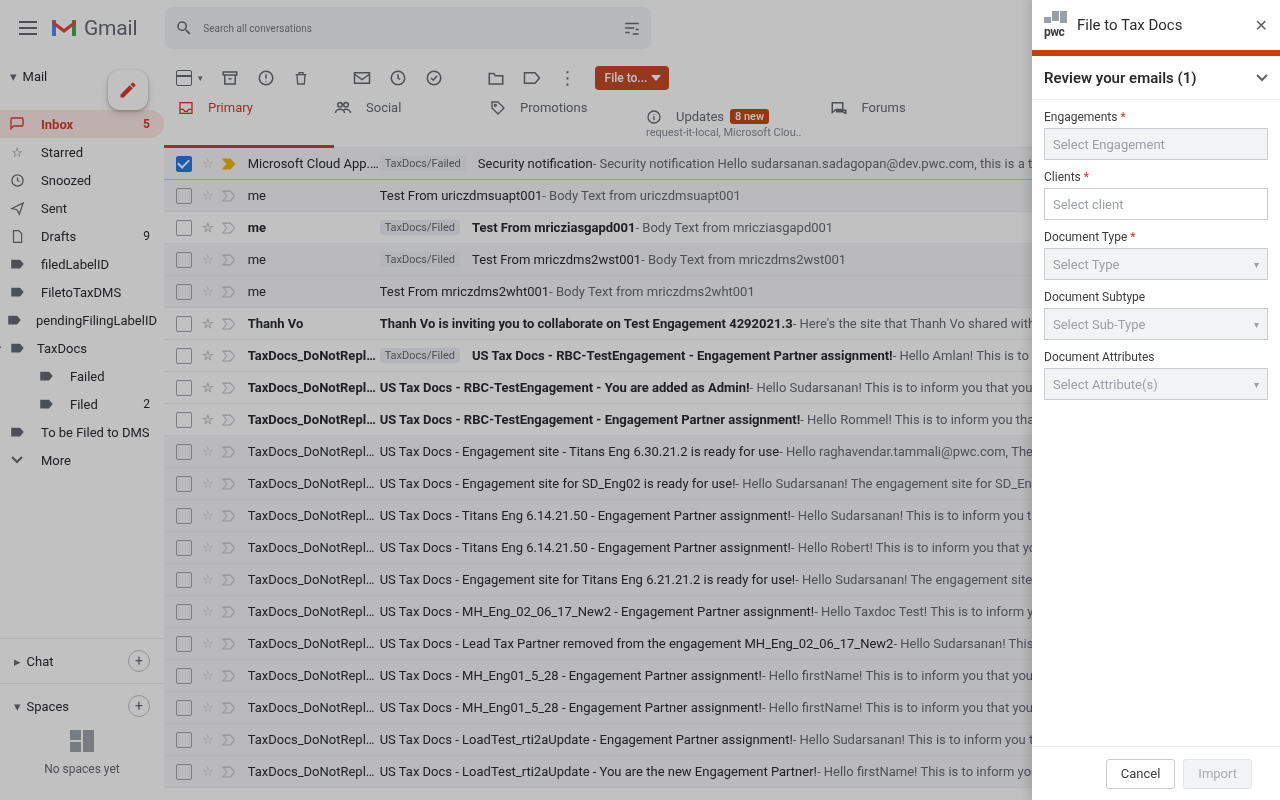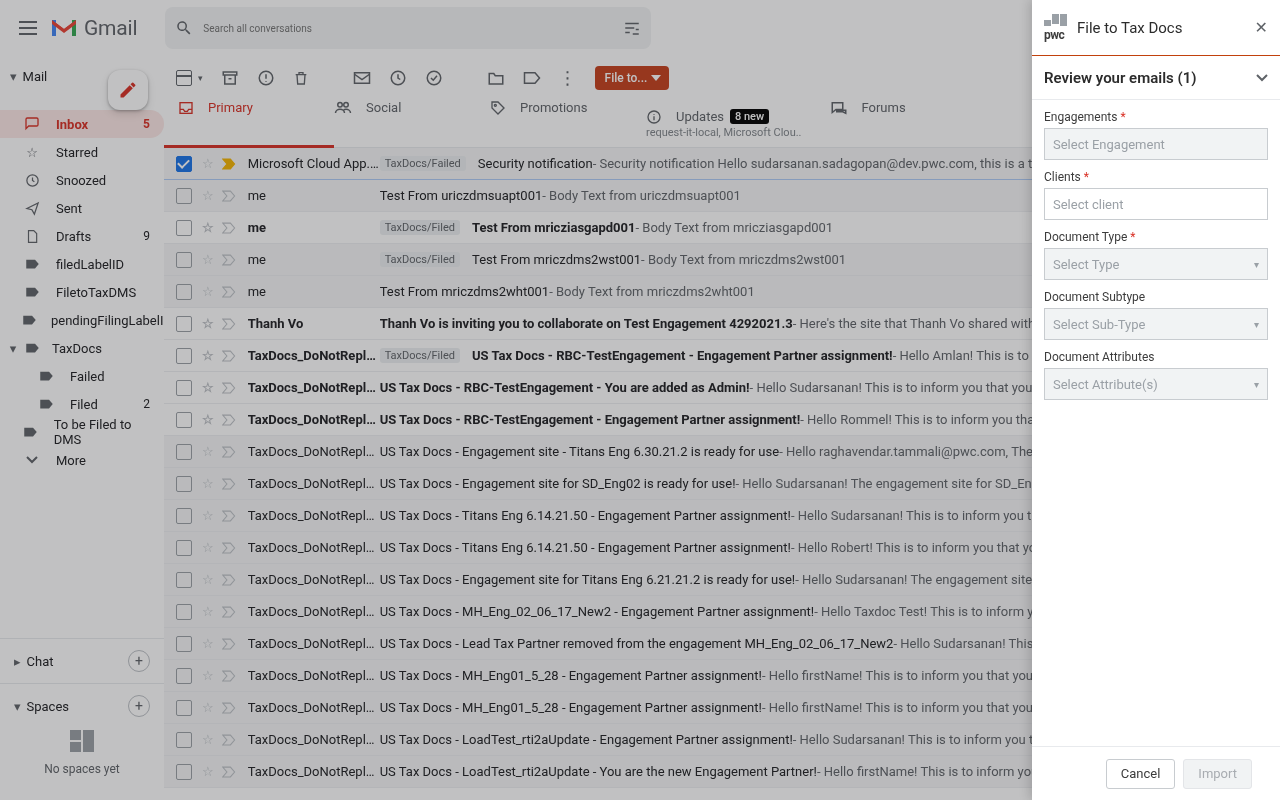--- a/index.html
+++ b/index.html
@@ -16,21 +16,21 @@
   .tune-icon { margin-left: auto; }
   .status { margin-left: auto; display: flex; align-items: center; margin-right: 6px; }
   .status-dot { width: 8px; height: 8px; background: #0f9d58; border-radius: 50%; margin-right: 4px; }
 
   
   .sidebar { position: absolute; top: 56px; left: 0; width: 164px; bottom: 0; display: flex; flex-direction: column; }
   .compose { position: absolute; right: 16px; top: 14px; width: 40px; height: 40px; border-radius: 12px; background: #fff; box-shadow: 0 1px 3px rgba(0,0,0,0.3),0 4px 8px rgba(0,0,0,0.12); display: flex; align-items: center; justify-content: center; }
   .nav { margin-top: 8px; }
   .mail-header { display: flex; align-items: center; height: 24px; padding-left: 10px; color: #202124; font-size: 13px; }
   .mail-header .tri { margin-right: 6px; color: #5f6368; }
-  .folder { display: flex; align-items: center; height: 28px; padding-left: 22px; padding-right: 14px; color: #202124; font-size: 13px; border-top-right-radius: 14px; border-bottom-right-radius: 14px; }
+  .folder { display: flex; align-items: center; height: 28px; padding-left: 7px; padding-right: 14px; color: #202124; font-size: 13px; border-top-right-radius: 14px; border-bottom-right-radius: 14px; }
   .folder.active { background: #fce8e6; color: #d93025; font-weight: 700; }
   .folder .icon { width: 20px; display: inline-flex; justify-content: center; margin-right: 14px; color: #5f6368; }
   .folder.active .icon { color: #d93025; }
   .folder .count { margin-left: auto; font-size: 12px; }
   .folder.active .count { color: #d93025; }
   .indent { padding-left: 36px; }
   .chat-sec { border-top: 1px solid #e8eaed; padding: 8px 0; }
   .chat-row { display: flex; align-items: center; height: 28px; padding: 0 14px; }
   .chat-row .tri { color: #5f6368; margin-right: 6px; }
   .add-circle { width: 22px; height: 22px; margin-left: auto; border: 1px solid #bdc1c6; border-radius: 50%; display: flex; align-items: center; justify-content: center; color: #5f6368; font-size: 14px; }
@@ -45,21 +45,21 @@
   .select-box { width: 16px; height: 16px; border: 1.5px solid #5f6368; border-radius: 2px; display: inline-block; }
   .toolbar .dd-caret { font-size: 9px; margin-left: -12px; }
   .file-to { background: #c5401d; color: #fff; border-radius: 4px; height: 24px; padding: 0 8px 0 10px; display: flex; align-items: center; font-size: 12px; font-weight: 500; }
   .file-to svg { margin-left: 4px; }
 
   .tabs { height: 48px; display: flex; align-items: center; border-bottom: 1px solid #e8eaed; }
   .tab { display: flex; align-items: flex-start; height: 48px; padding: 0 14px; color: #5f6368; font-size: 13px; position: relative; min-width: 156px; }
   .tab.primary { color: #d93025; }
   .tab.primary::after { content: ""; position: absolute; left: 0; bottom: 0; height: 3px; width: 170px; background: #d93025; }
   .tab .t-icon { margin-right: 14px; }
-  .updates-tab .badge { background: #000000; color:#fff; font-size:11px; padding:1px 5px; border-radius:3px; margin-left:6px; font-weight:500;}
+  .updates-tab .badge { background: #c2410c; color:#fff; font-size:11px; padding:1px 5px; border-radius:3px; margin-left:6px; font-weight:500;}
   .updates-tab { flex-direction: column; align-items: flex-start; justify-content: center; min-width: 170px; }
   .updates-tab .row1{ display:flex; align-items:center; }
   .updates-tab .sub { font-size: 11px; color: #80868b; margin-top:1px; }
 
   .rows { overflow: hidden; }
   .row { display: flex; align-items: center; height: 32px; border-bottom: 1px solid #edeff1; padding-left: 12px; font-size: 13px; position: relative; }
   .row.selected { background: #c2dbff; border-bottom-color: #aecbf5; }
   .row.unread { font-weight: 700; background: #fff; }
   .row.read { background: #f5f6f7; }
   .row .cb { width: 16px; height: 16px; border: 1.5px solid #9aa0a6; border-radius: 2px; flex-shrink:0; }
@@ -73,21 +73,21 @@
   .row .subj-wrap { flex: 1; white-space: nowrap; overflow: hidden; text-overflow: ellipsis; padding-right: 10px; display:flex; align-items:center;}
   .chip { background: #eceff1; color: #5f6368; font-size: 11px; padding: 1px 5px; border-radius: 3px; margin-right: 12px; font-weight: 400; flex-shrink:0;}
   .subj { }
   .snip { font-weight: 400; color: #5f6368; }
 
   
   .overlay { position: absolute; inset: 0; background: rgba(32,33,36,0.28); }
 
   
   .panel { position: absolute; top: 0; right: 0; width: 248px; height: 800px; background: #fff; box-shadow: -3px 0 10px rgba(0,0,0,0.15); display: flex; flex-direction: column; z-index: 5; }
-  .panel-head { height: 56px; display: flex; align-items: center; padding: 0 12px; border-bottom: 1px solid #c2410c; }
+  .panel-head { height: 56px; display: flex; align-items: center; padding: 0 12px; border-bottom: 6px solid #c2410c; }
   .pwc-logo { display: flex; flex-direction: column; align-items: flex-start; margin-right: 10px; }
   .pwc-blocks { display:flex; gap:1px; margin-bottom:2px;}
   .pwc-blocks span{ width:7px; height:10px; background:#9aa0a6; display:inline-block;}
   .pwc-blocks span:nth-child(1){height:6px; align-self:flex-end;}
   .pwc-blocks span:nth-child(3){height:12px;}
   .pwc-text { font-size: 12px; font-weight:700; color:#3c3c3c; letter-spacing:-0.5px;}
   .panel-title { font-size: 15px; color: #2c2c2c; }
   .close-x { margin-left: auto; font-size: 16px; color: #5f6368; }
   .review { height: 44px; display: flex; align-items: center; padding: 0 12px; font-size: 15px; font-weight: 600; color: #2c2c2c; border-bottom: 1px solid #e8eaed; }
   .review .chev { margin-left: auto; color: #5f6368; }

